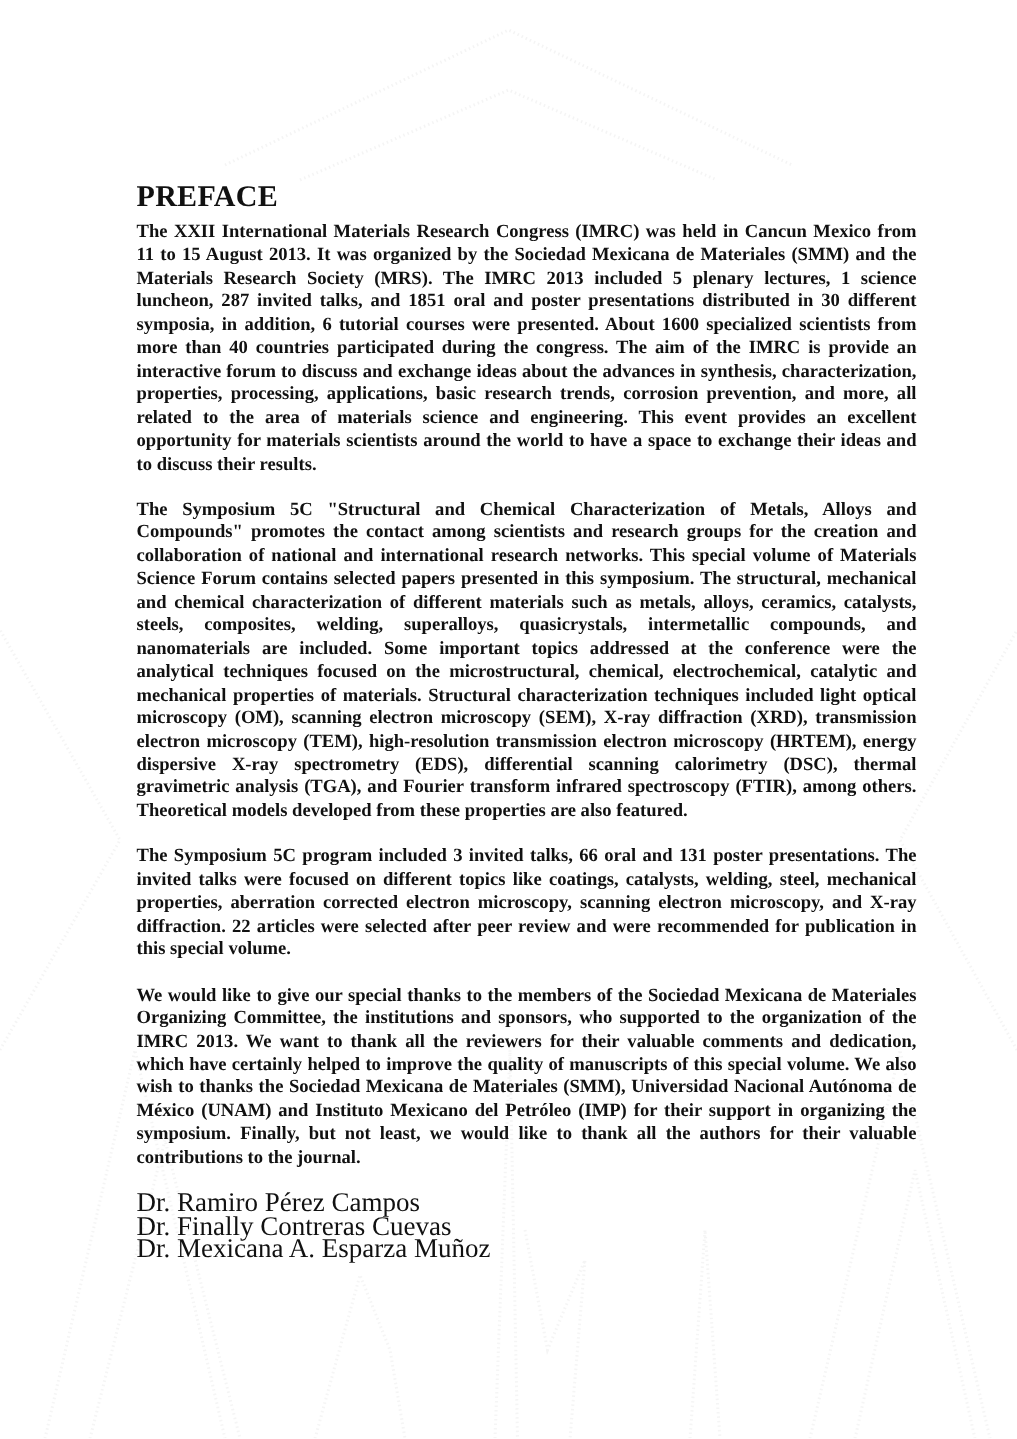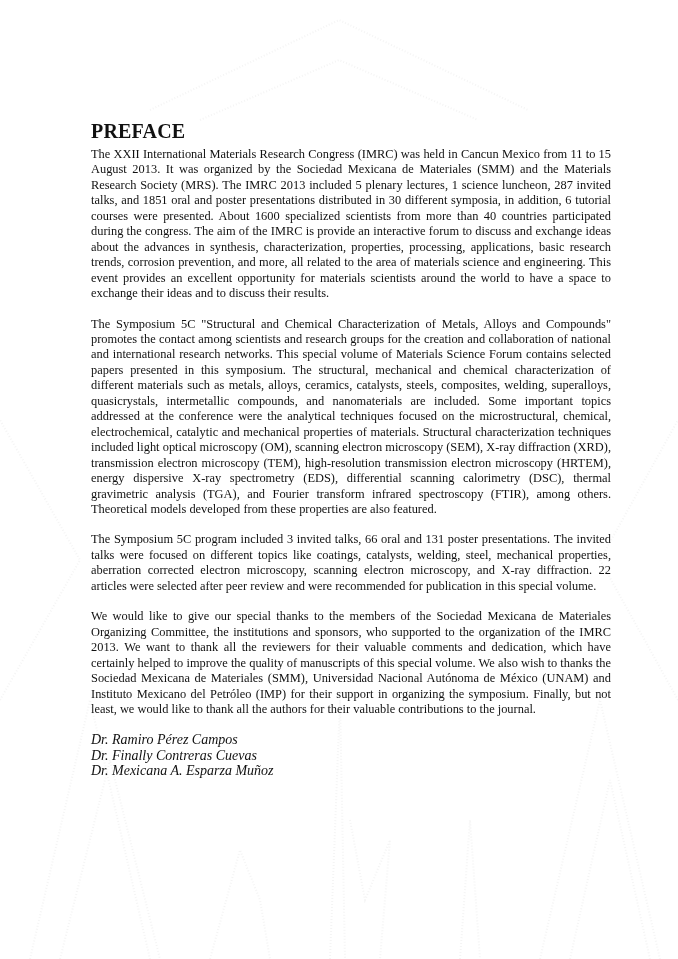--- a/index.html
+++ b/index.html
@@ -34,26 +34,26 @@
       font-size: 20px;
       line-height: 24px;
       margin: 0 0 4px 0;
       letter-spacing: 0.2px;
     }
     .para {
       font-size: 12.4px;
       line-height: 15.45px;
       text-align: justify;
       margin: 0 0 15px 0;
+      font-weight: bold;
     }
     .signatures {
-      font-size: 14px;
+      font-size: 18px;
       line-height: 15.45px;
       margin: 0;
-      font-style: italic;
     }
     .signature {
       display: block;
     }
   </style>
 </head>
 <body>
 
 <svg class="watermark" viewBox="0 0 678 959" xmlns="http://www.w3.org/2000/svg">
   <g fill="none" stroke="#9a9a9a" stroke-width="2" stroke-dasharray="1 2">

